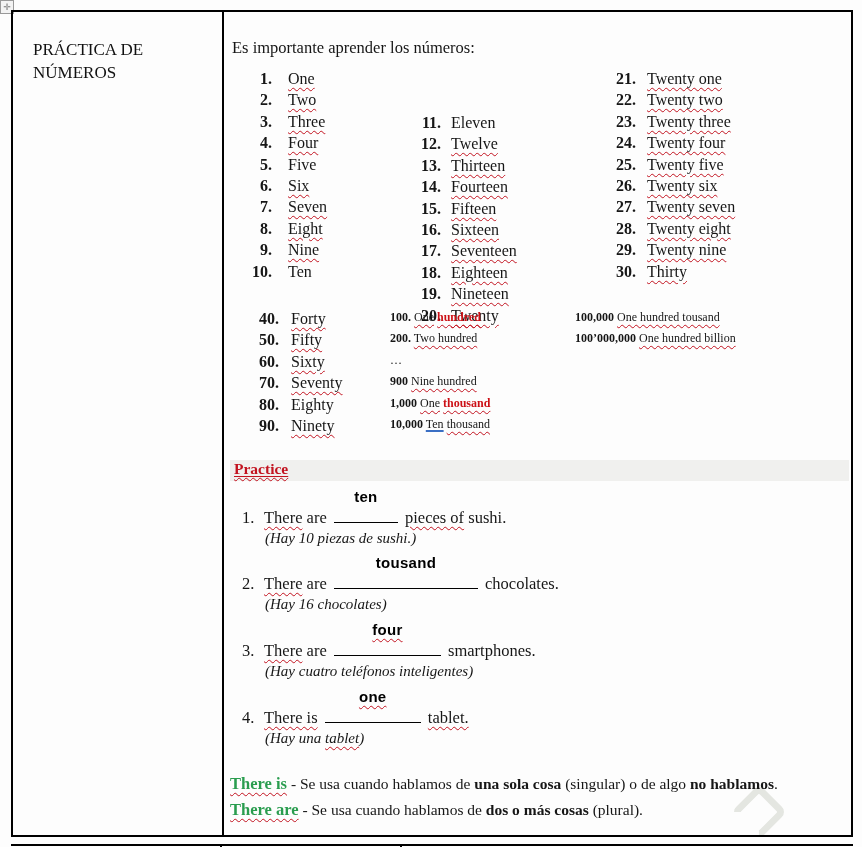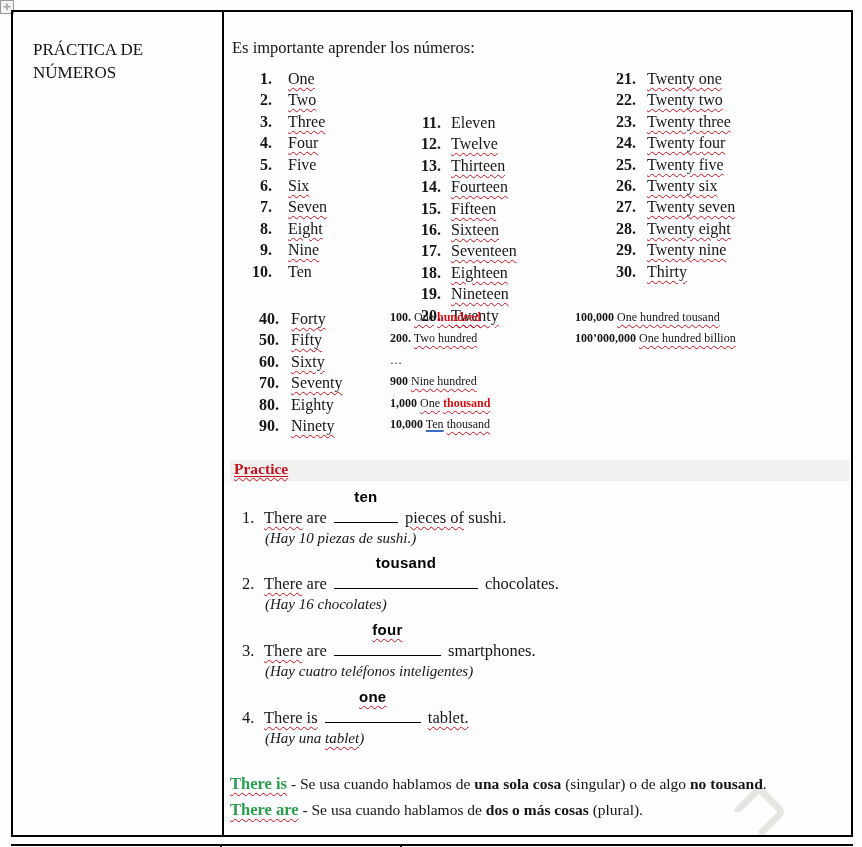--- a/index.html
+++ b/index.html
@@ -281,21 +281,21 @@
       <div class="pline">
         <span class="pnum">4.</span><span class="sq">There is</span>
         <span class="blank b4"><span class="answer sq">one</span></span>
         <span class="sq">tablet.</span>
       </div>
       <div class="note"><span>(Hay una </span><span class="sq">tablet</span><span>)</span></div>
     </div>
 
     <div class="defs">
       <div>
-        <span class="term sq">There is</span><span> - </span><span>Se usa cuando hablamos de </span><span class="db">una sola cosa</span><span> (singular) o de algo </span><span class="db">no tousand</span><span>.</span>
+        <span class="term sq">There is</span><span> - </span><span>Se usa cuando hablamos de </span><span class="db">una sola cosa</span><span> (singular) o de algo </span><span class="db">no hablamos</span><span>.</span>
       </div>
       <div>
         <span class="term sq">There are</span><span> - </span><span>Se usa cuando hablamos de </span><span class="db">dos o más cosas</span><span> (plural).</span>
       </div>
     </div>
 
   </div>
 </div>
 
 <div class="row2">

